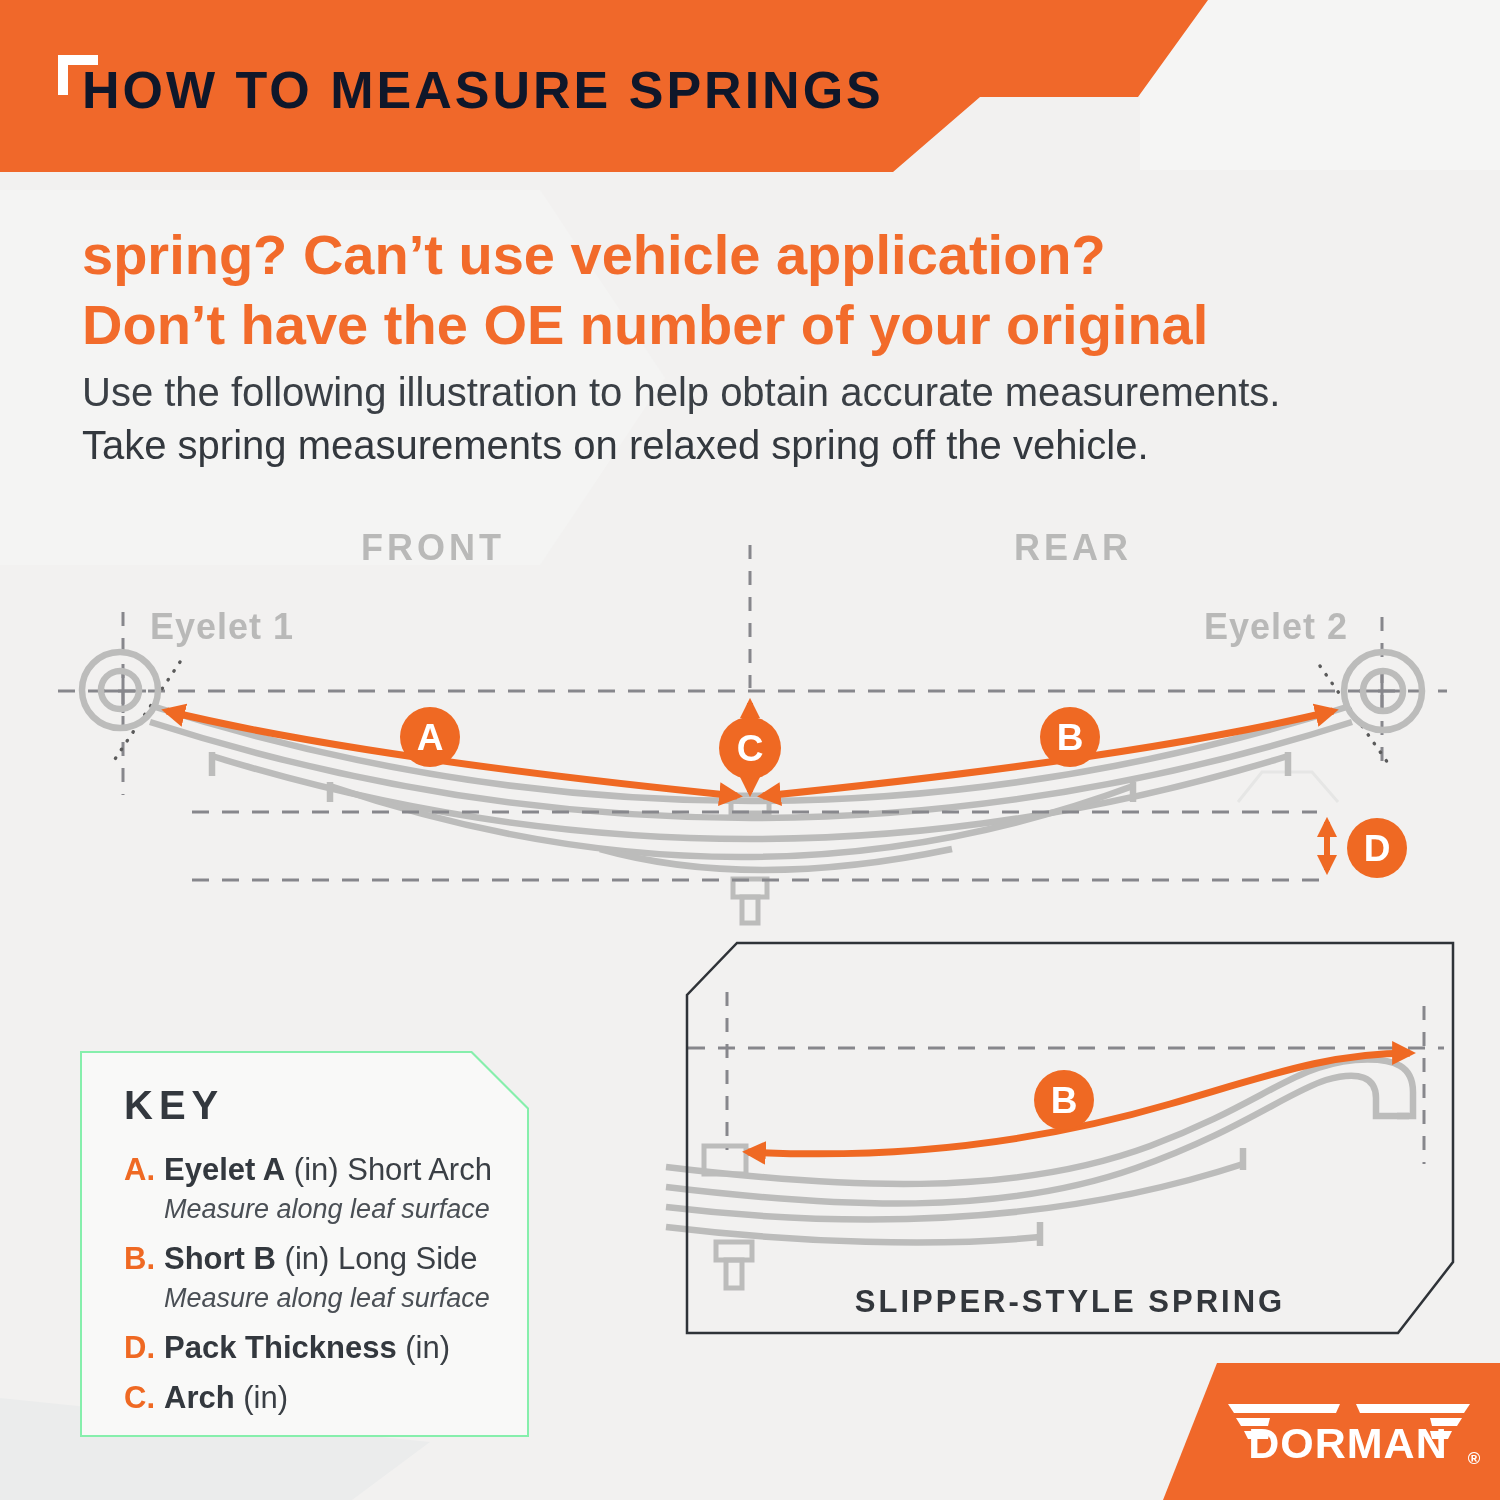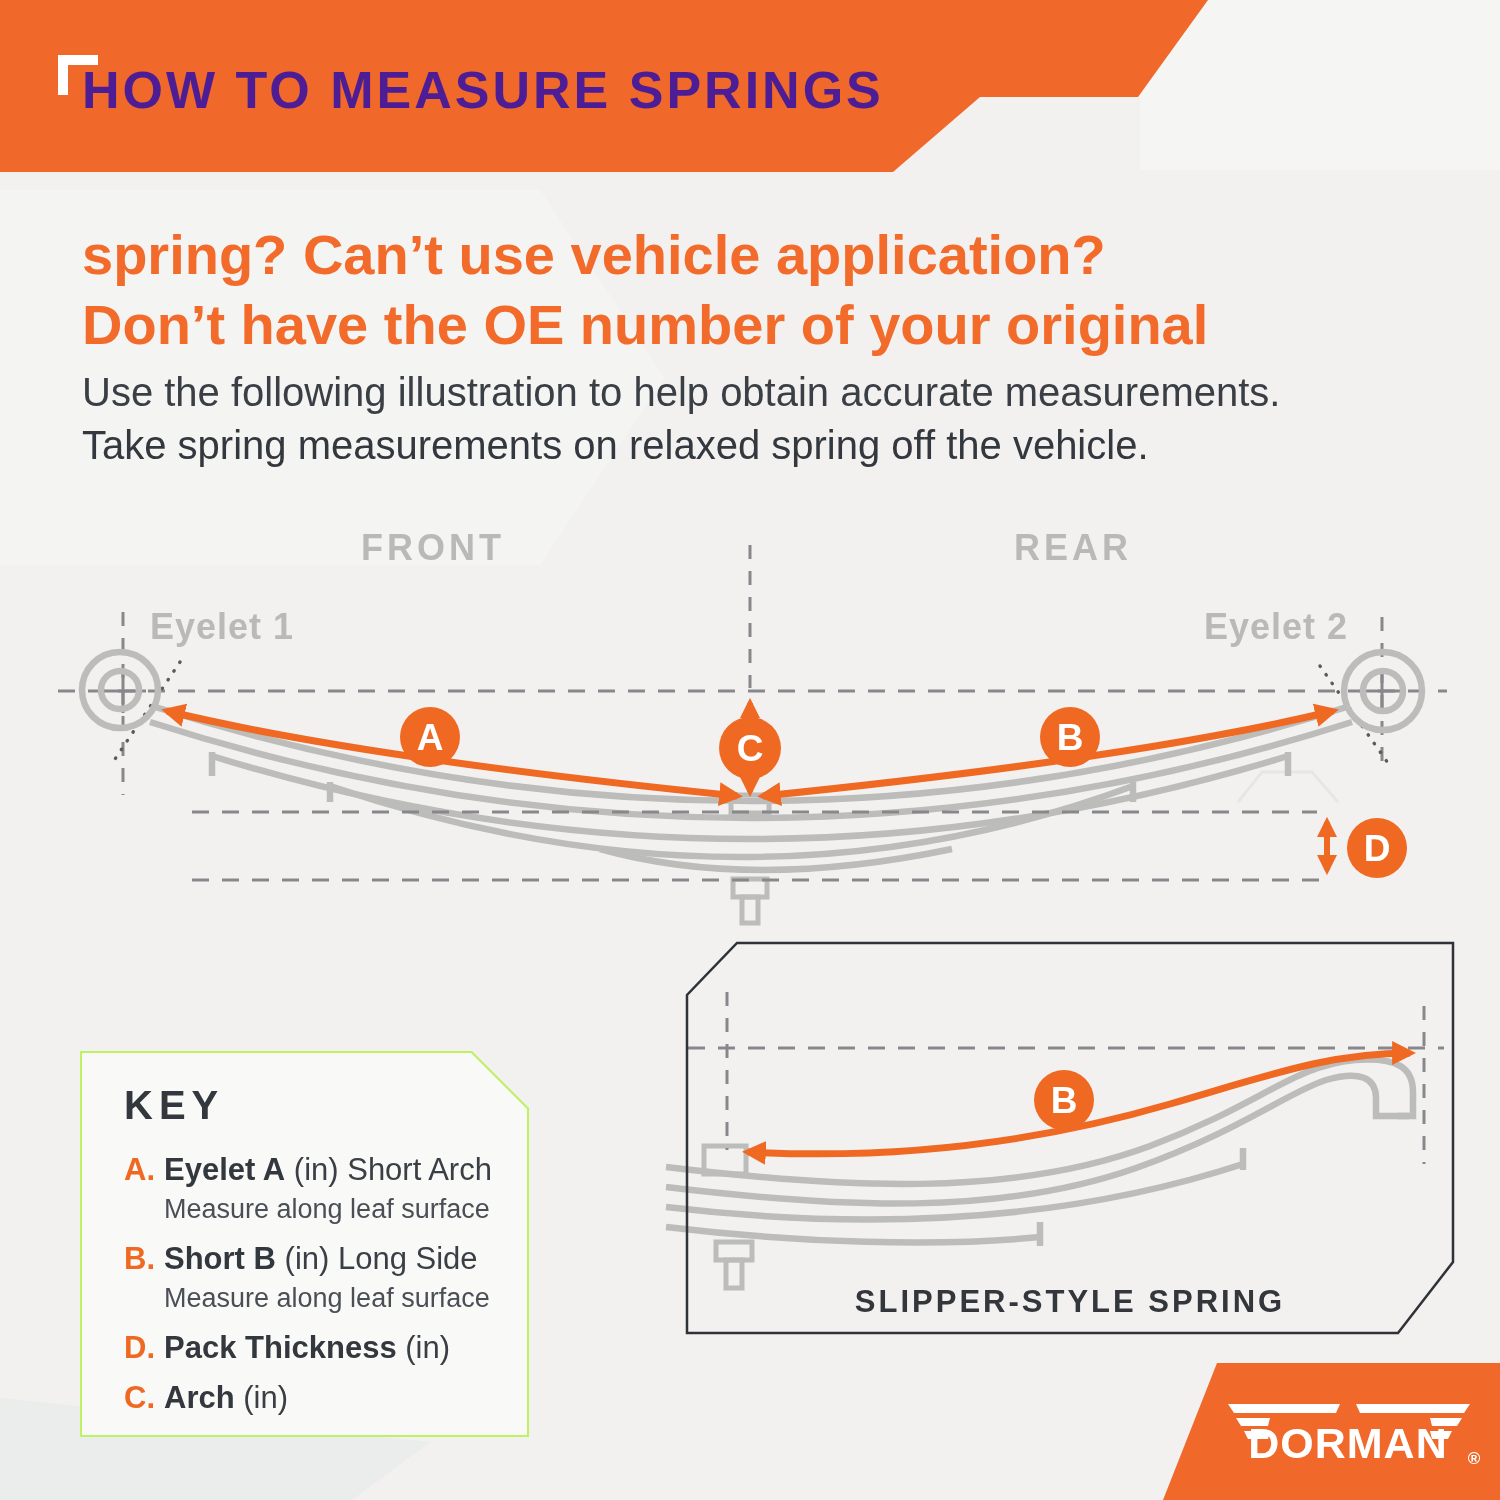--- a/index.html
+++ b/index.html
@@ -9,44 +9,44 @@
   .wm{position:absolute;inset:0;pointer-events:none;}
   .wm1{clip-path:polygon(1140px 0,1500px 0,1500px 170px,1140px 170px);background:#f5f5f4;}
   .wm2{clip-path:polygon(0 190px,540px 190px,665px 378px,540px 565px,0 565px);background:#f4f4f3;}
   .wm3{clip-path:polygon(0 1398px,430px 1442px,352px 1500px,0 1500px);background:#ebecec;}
   
   .header{position:absolute;left:0;top:0;width:1500px;height:172px;background:#f0682a;
           clip-path:polygon(0 0,1208px 0,1138px 97px,980px 97px,893px 172px,0 172px);}
   .bracket{position:absolute;left:58px;top:55px;width:30px;height:30px;
            border-left:10px solid #fff;border-top:10px solid #fff;}
   .pageTitle{position:absolute;left:82px;top:60px;font-size:52px;font-weight:bold;
-             letter-spacing:3px;color:#4c1d95;white-space:nowrap;}
+             letter-spacing:3px;color:#0f172a;white-space:nowrap;}
   
   .headline{position:absolute;left:82px;top:220px;font-size:56px;line-height:70px;
             font-weight:bold;color:#f26b2b;white-space:nowrap;}
   .intro{position:absolute;left:82px;top:366px;font-size:40px;line-height:53px;
          color:#3a3f45;white-space:nowrap;}
   .intro .b{font-weight:normal;color:#33383e;}
   
   svg.layer{position:absolute;left:0;top:0;}
   .lblGray{font-family:"Liberation Sans",sans-serif;font-weight:bold;fill:#b9b9b8;}
   .circLetter{font-family:"Liberation Sans",sans-serif;font-weight:bold;fill:#ffffff;}
   .caption{font-family:"Liberation Sans",sans-serif;font-weight:bold;fill:#33373c;}
   .brandTxt{font-family:"Liberation Sans",sans-serif;font-weight:bold;fill:#ffffff;}
   
-  .keyWrap{position:absolute;left:80px;top:1051px;width:449px;height:386px;background:#bef264;
+  .keyWrap{position:absolute;left:80px;top:1051px;width:449px;height:386px;background:#86efac;
            clip-path:polygon(0 0,calc(100% - 57px) 0,100% 57px,100% 100%,0 100%);}
   .keyInner{position:absolute;inset:2px;background:#f9f9f8;
             clip-path:polygon(0 0,calc(100% - 56px) 0,100% 56px,100% 100%,0 100%);
             box-sizing:border-box;padding:30px 20px 0 42px;}
   .keyTitle{font-size:40px;font-weight:bold;letter-spacing:6px;color:#33383e;margin:0 0 24px 0;}
   .keyItem{font-size:31px;color:#3a3f45;margin:0 0 14px 0;white-space:nowrap;}
   .keyItem .ltr{color:#ef6923;font-weight:bold;margin-right:9px;}
   .keyItem .nm{font-weight:bold;color:#33383e;}
-  .keyNote{font-size:27px;color:#4a4f55;margin:-8px 0 16px 40px;white-space:nowrap;}
+  .keyNote{font-size:27px;font-style:italic;color:#4a4f55;margin:-8px 0 16px 40px;white-space:nowrap;}
 </style>
 </head>
 <body>
 
 <div class="wm wm1"></div>
 <div class="wm wm2"></div>
 <div class="wm wm3"></div>
 
 <div class="header">
   <span class="bracket"></span>

